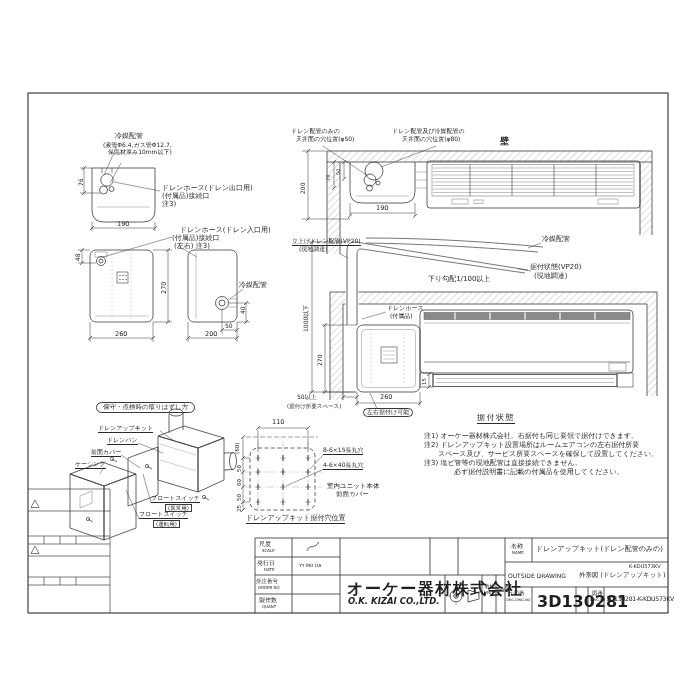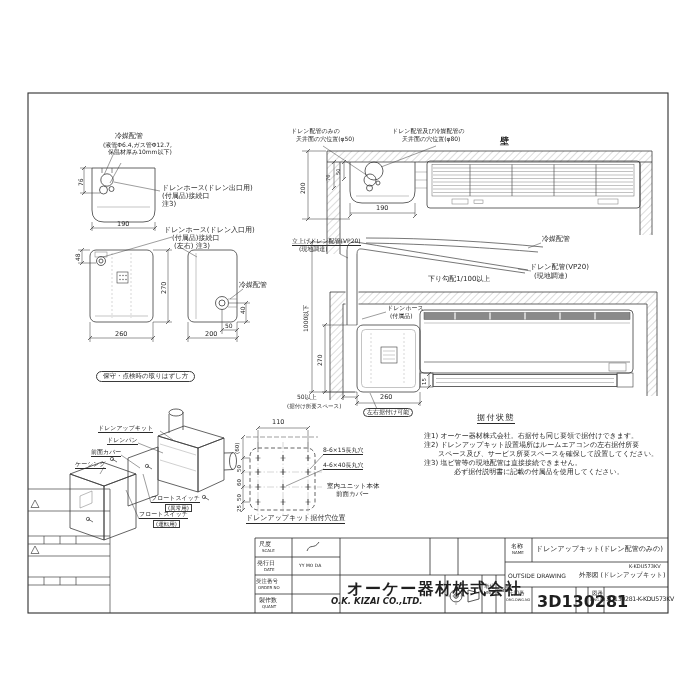--- a/index.html
+++ b/index.html
@@ -244,32 +244,32 @@
 
 <div class="lbl" style="left:115px;top:133px">冷媒配管</div>
 <div class="lbl f6" style="left:103px;top:142px">(液管Φ6.4,ガス管Φ12.7,</div>
 <div class="lbl f6" style="left:108px;top:149px">保温材厚み10mm以下)</div>
 <div class="lbl v f6" style="left:78px;top:186px">76</div>
 <div class="lbl" style="left:162px;top:185px">ドレンホース(ドレン出口用)</div>
 <div class="lbl" style="left:162px;top:193px">(付属品)接続口</div>
 <div class="lbl" style="left:162px;top:201px">注3)</div>
 <div class="lbl f65" style="left:117px;top:221px">190</div>
 
-<div class="lbl" style="left:164px;top:227px">ドレンホース(ドレン入口用)</div>
+<div class="lbl" style="left:180px;top:227px">ドレンホース(ドレン入口用)</div>
 <div class="lbl" style="left:172px;top:235px">(付属品)接続口</div>
 <div class="lbl" style="left:174px;top:243px">(左右) 注3)</div>
 <div class="lbl v f6" style="left:75px;top:261px">48</div>
 <div class="lbl v f65" style="left:161px;top:294px">270</div>
 <div class="lbl f65" style="left:115px;top:331px">260</div>
 <div class="lbl" style="left:239px;top:282px">冷媒配管</div>
 <div class="lbl v f6" style="left:240px;top:314px">40</div>
 <div class="lbl f6" style="left:225px;top:323px">50</div>
 <div class="lbl f65" style="left:205px;top:331px">200</div>
 
-<div class="lbl stadium" style="left:96px;top:371px">保守・点検時の取りはずし方</div>
+<div class="lbl stadium" style="left:96px;top:402px">保守・点検時の取りはずし方</div>
 <div class="lbl f6 u" style="left:98px;top:425px">ドレンアップキット</div>
 <div class="lbl f6 u" style="left:107px;top:437px">ドレンパン</div>
 <div class="lbl f6 u" style="left:91px;top:449px">前面カバー</div>
 <div class="lbl f6 u" style="left:75px;top:461px">ケーシング</div>
 <div class="lbl f6 u" style="left:151px;top:495px">フロートスイッチ</div>
 <div class="lbl box" style="left:165px;top:504px">(異常用)</div>
 <div class="lbl f6 u" style="left:139px;top:511px">フロートスイッチ</div>
 <div class="lbl box" style="left:153px;top:520px">(運転用)</div>
 
 <div class="lbl f65" style="left:272px;top:419px">110</div>
@@ -290,21 +290,21 @@
 <div class="lbl f6" style="left:402px;top:136px">天井面の穴位置(φ80)</div>
 <div class="lbl f9 b" style="left:500px;top:136px">壁</div>
 <div class="lbl v f6" style="left:300px;top:194px">200</div>
 <div class="lbl v f5" style="left:326px;top:181px">76</div>
 <div class="lbl v f5" style="left:336px;top:175px">50</div>
 <div class="lbl f65" style="left:376px;top:205px">190</div>
 
 <div class="lbl f6 u" style="left:292px;top:238px">立上げドレン配管(VP20)</div>
 <div class="lbl f6" style="left:299px;top:246px">(現地調達)</div>
 <div class="lbl" style="left:542px;top:236px">冷媒配管</div>
-<div class="lbl" style="left:530px;top:264px">ドレン配管(VP20)</div>
+<div class="lbl" style="left:530px;top:264px">据付状態(VP20)</div>
 <div class="lbl" style="left:534px;top:273px">(現地調達)</div>
 <div class="lbl" style="left:428px;top:276px">下り勾配1/100以上</div>
 <div class="lbl f6" style="left:387px;top:305px">ドレンホース</div>
 <div class="lbl f6" style="left:390px;top:313px">(付属品)</div>
 <div class="lbl v f6" style="left:303px;top:332px">1000以下</div>
 <div class="lbl v f6" style="left:317px;top:366px">270</div>
 <div class="lbl f6" style="left:297px;top:394px">50以上</div>
 <div class="lbl f55" style="left:287px;top:403px">(据付け所要スペース)</div>
 <div class="lbl f65" style="left:380px;top:394px">260</div>
 <div class="lbl pill" style="left:363px;top:408px">左右据付け可能</div>
@@ -320,21 +320,21 @@
 <div class="lbl f6" style="left:259px;top:541px">尺度</div>
 <div class="lbl f4" style="left:262px;top:549px">SCALE</div>
 <div class="lbl f6" style="left:257px;top:560px">発行日</div>
 <div class="lbl f4" style="left:264px;top:568px">DATE</div>
 <div class="lbl f45" style="left:299px;top:563px">YY MO DA</div>
 <div class="lbl f55" style="left:256px;top:578px">受注番号</div>
 <div class="lbl f4" style="left:258px;top:586px">ORDER NO</div>
 <div class="lbl f6" style="left:259px;top:597px">製作数</div>
 <div class="lbl f4" style="left:262px;top:605px">QUANT</div>
 <div class="lbl f10 b ls1" style="left:347px;top:580px">オーケー器材株式会社</div>
-<div class="lbl f85 b i" style="left:331px;top:597px">O.K. KIZAI CO.,LTD.</div>
+<div class="lbl f85 b i" style="left:348px;top:597px">O.K. KIZAI CO.,LTD.</div>
 <div class="lbl f55" style="left:484px;top:583px">単位</div>
 <div class="lbl f4" style="left:484px;top:591px">UNIT</div>
 <div class="lbl f6" style="left:497px;top:587px">mm</div>
 <div class="lbl f6" style="left:511px;top:543px">名称</div>
 <div class="lbl f4" style="left:512px;top:551px">NAME</div>
 <div class="lbl" style="left:536px;top:546px">ドレンアップキット(ドレン配管のみの)</div>
 <div class="lbl f5" style="left:629px;top:564px">K-KDU573KV</div>
 <div class="lbl f6" style="left:508px;top:573px">OUTSIDE DRAWING</div>
 <div class="lbl f65" style="left:579px;top:572px">外形図 (ドレンアップキット)</div>
 <div class="lbl f55" style="left:508px;top:590px">元図番</div>

